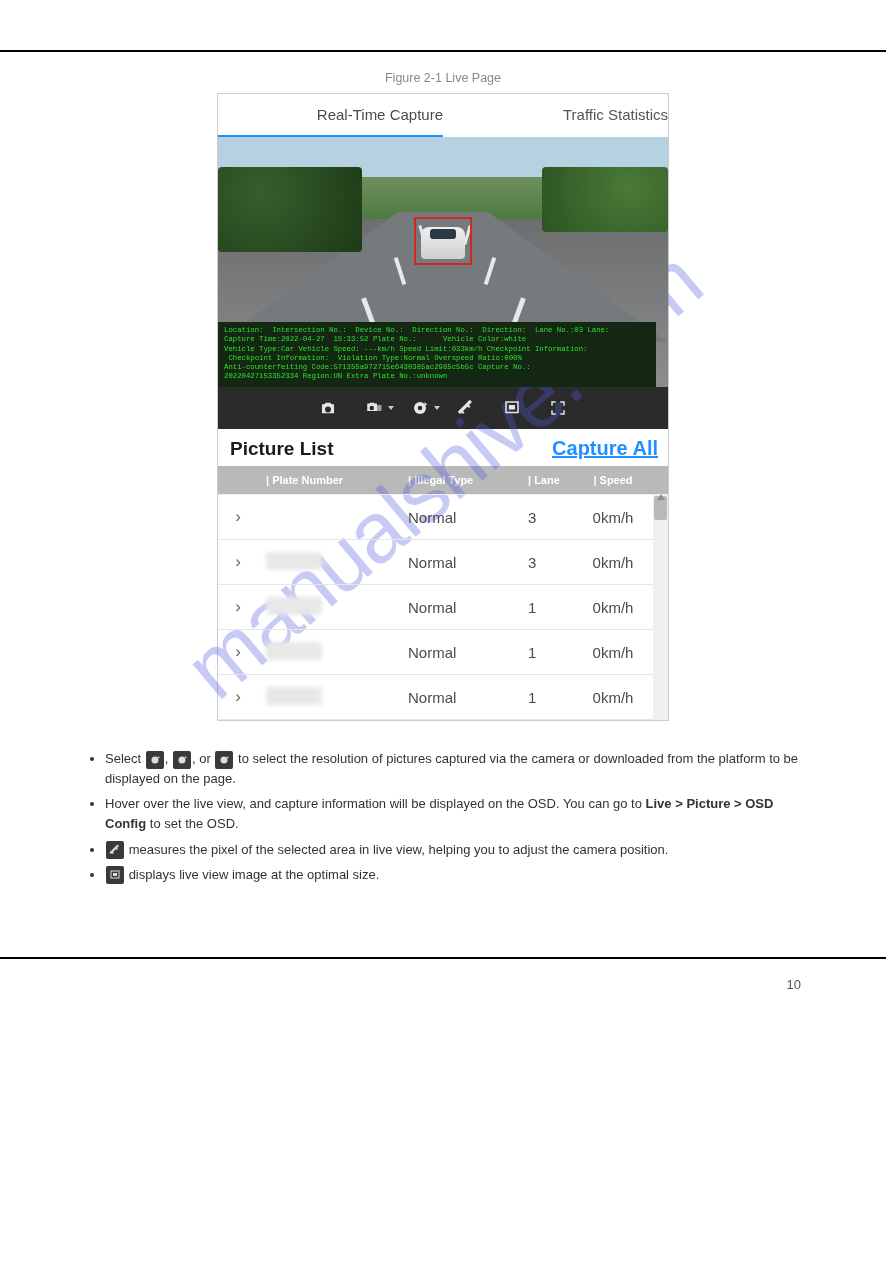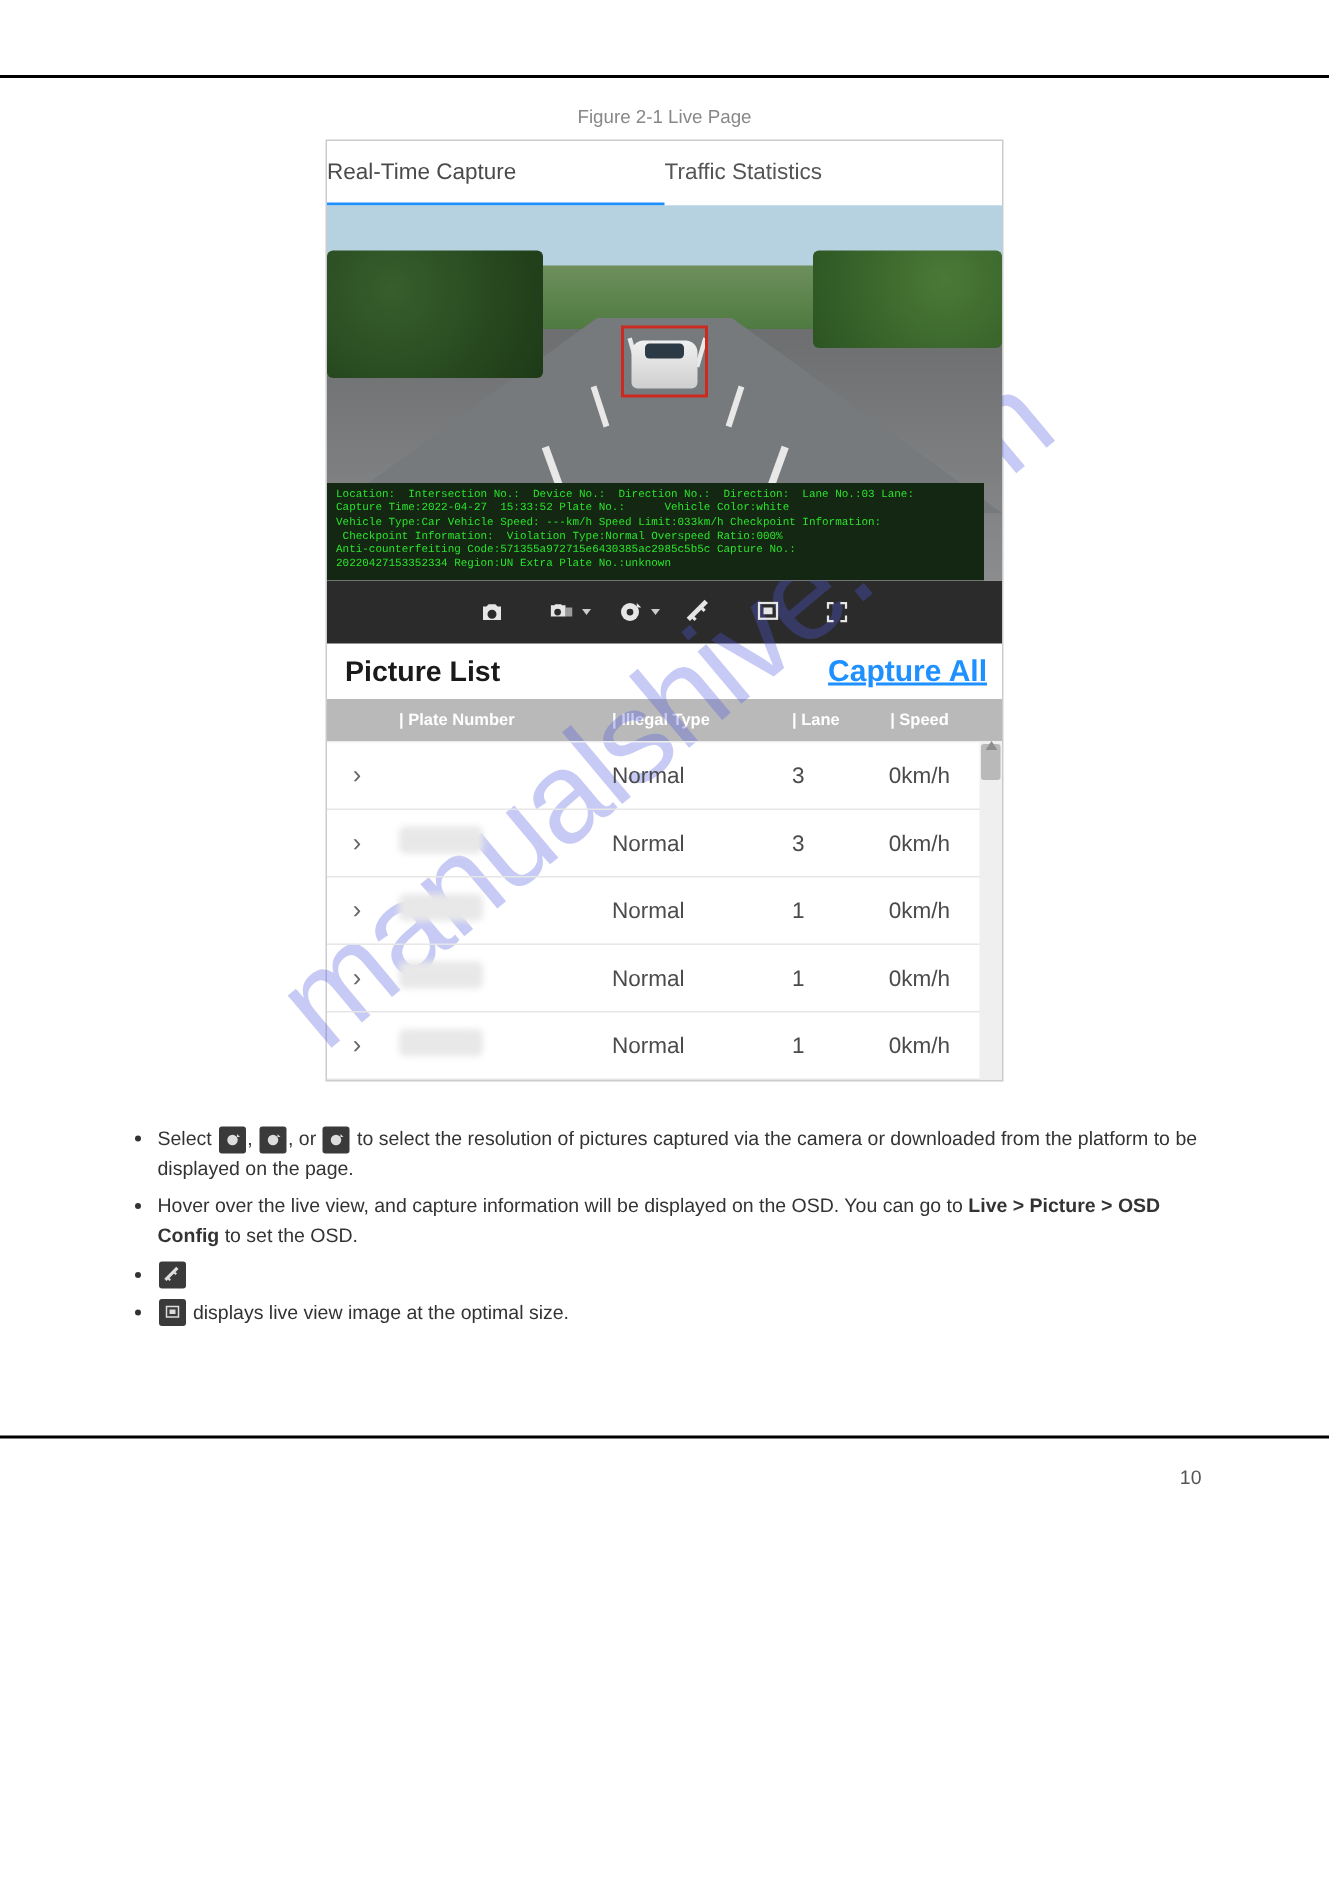--- a/index.html
+++ b/index.html
@@ -42,21 +42,21 @@
     margin: 0 auto;
     border: 1px solid #ccc;
     background: #fff;
   }
   
   .tabs {
     display: flex;
   }
   .tab {
     flex: 1;
-    text-align: left;
+    text-align: right;
     padding: 12px 0;
     font-size: 15px;
     color: #555;
     border-bottom: 2px solid transparent;
   }
   .tab.active {
     border-bottom: 2.6px solid #1e90ff;
     color: #4a4a4a;
   }
   
@@ -417,20 +417,21 @@
         <span>Hover over the live view, and capture information will be displayed on the OSD. You can go to </span>
         <b>Live &gt; Picture &gt; OSD Config</b>
         <span> to set the OSD.</span>
       </li>
       <li>
         <span class="inline-iconbox">
             <svg viewBox="0 0 24 24">
               <path d="M4 20L20 4l-3-3L1 17zM6 18l2-2 2 2-2 2zM14 10l2-2 2 2-2 2z"></path>
             </svg>
           </span>
+        <span> measures the pixel of the selected area in live view, helping you to adjust the camera position.</span>
       </li>
       <li>
         <span class="inline-iconbox">
             <svg viewBox="0 0 24 24">
               <rect x="4" y="4" width="16" height="14" fill="none" stroke="#ddd" stroke-width="2"></rect>
               <rect x="8" y="8" width="8" height="6"></rect>
             </svg>
           </span>
         <span> displays live view image at the optimal size.</span>
       </li>

